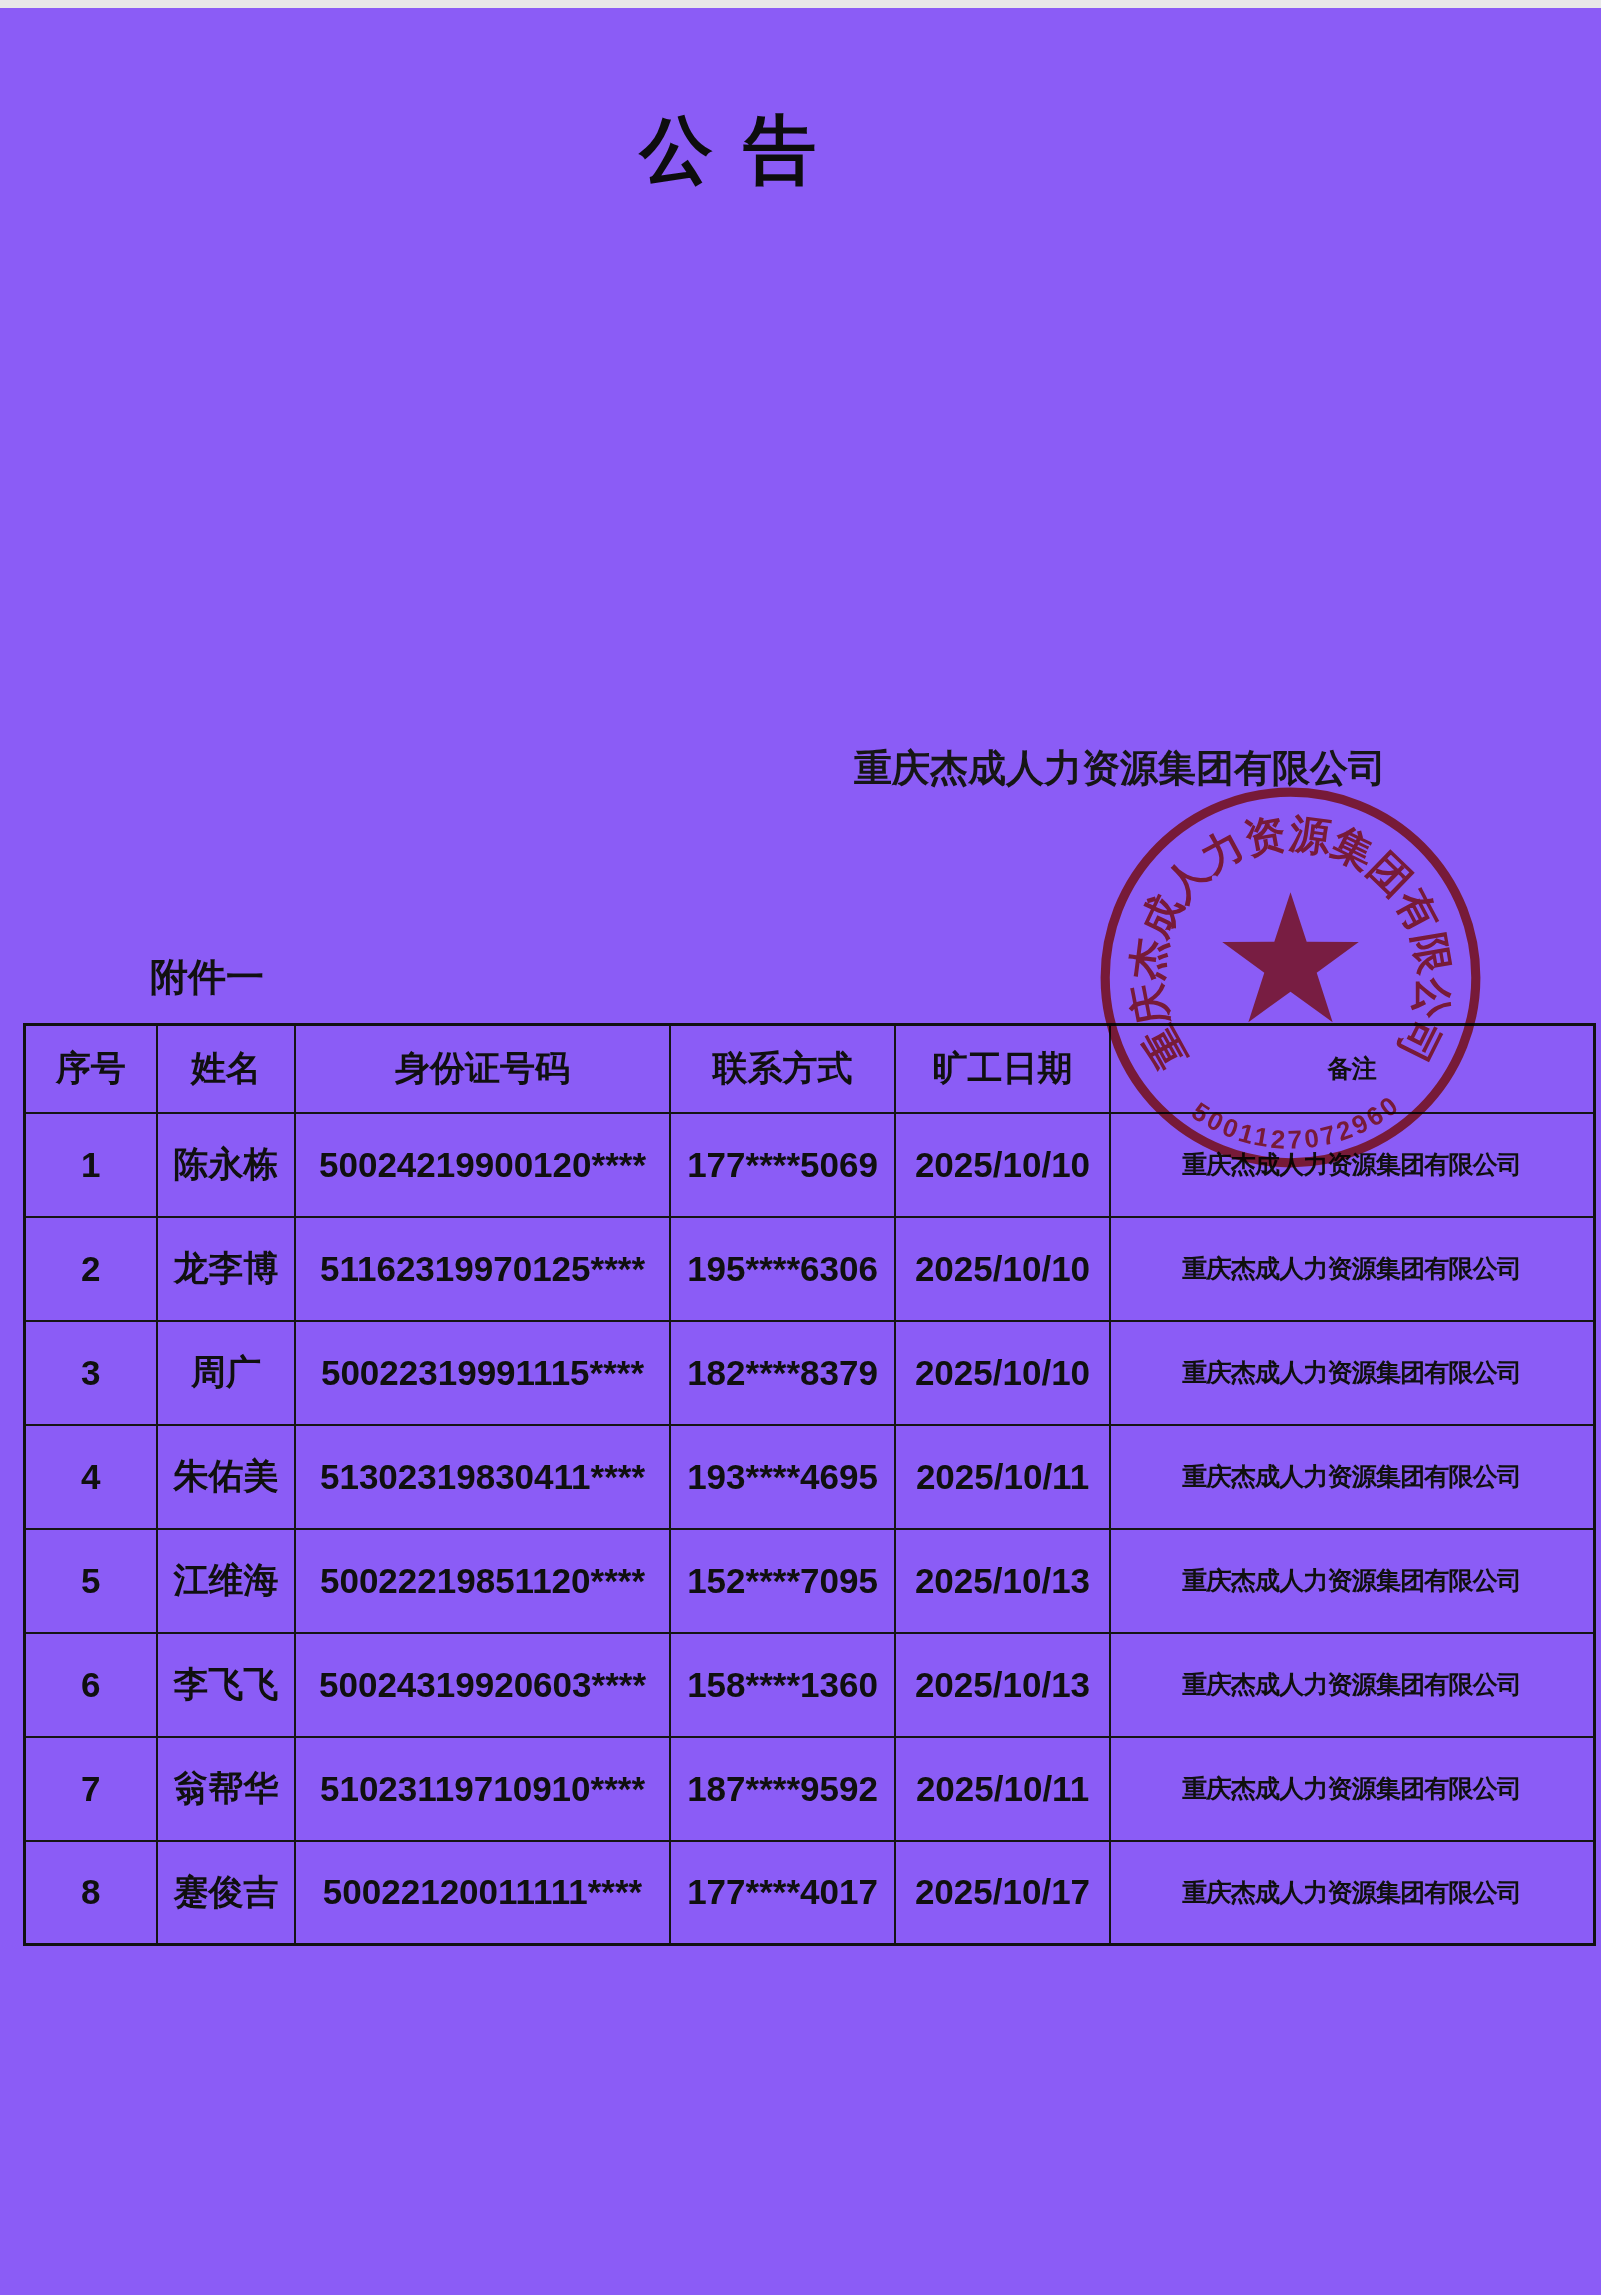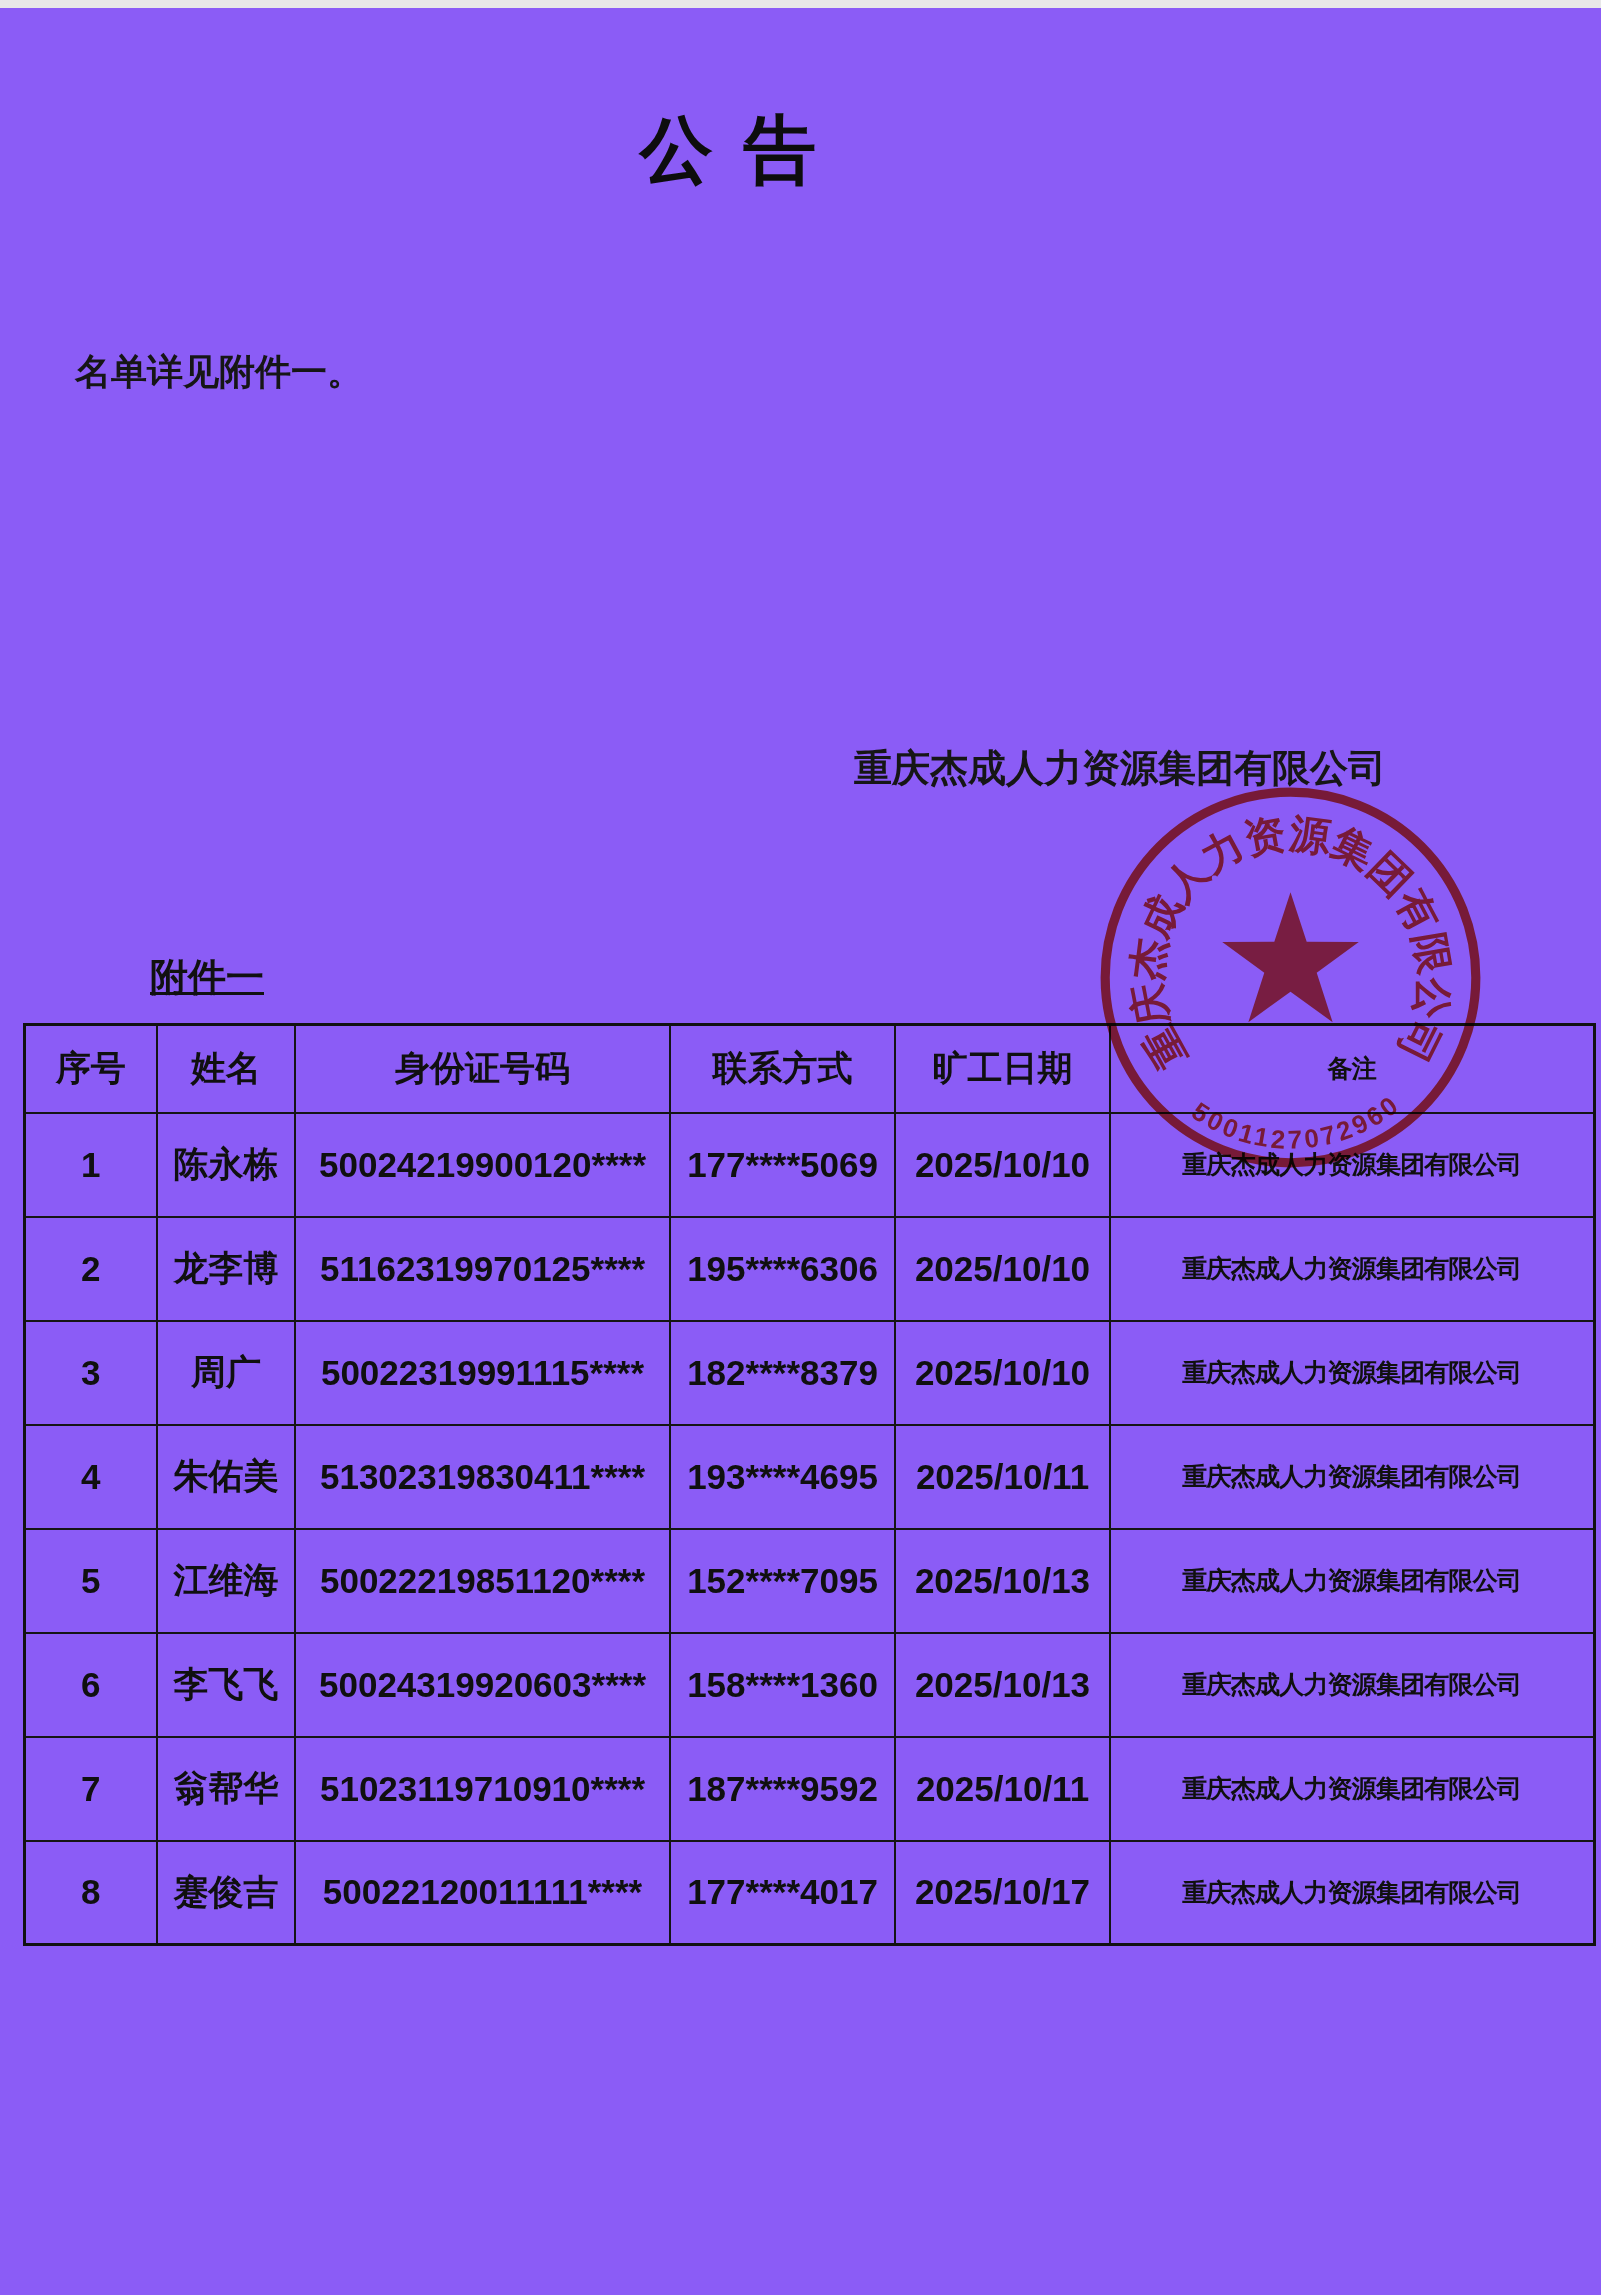--- a/index.html
+++ b/index.html
@@ -29,21 +29,21 @@
   .sig-company{
     position:absolute;top:735px;left:75px;width:1311px;
     text-align:right;font-size:38px;color:#161616;
   }
   .sig-date{
     position:absolute;top:853px;left:75px;width:1303px;
     text-align:right;font-size:38px;color:#161616;
   }
   .attachment{
     position:absolute;top:944px;left:150px;
-    font-size:38px;color:#111;text-decoration:underline;
+    font-size:38px;color:#111;
   }
   table.roster{
     position:absolute;top:1015px;left:22.5px;
     width:1570px;
     border-collapse:collapse;table-layout:fixed;
     font-size:35px;color:#101010;
   }
   table.roster td,table.roster th{
     border:2.5px solid #151515;
     text-align:center;vertical-align:middle;
@@ -63,21 +63,20 @@
   .seal text{font-family:"Liberation Sans",sans-serif;font-weight:bold;}
 </style>
 </head>
 <body>
 
 <div class="page">
 
   <div class="title">公 告</div>
 
   <div class="body-text">
-    <span class="body-line">名单详见附件一。</span>
   </div>
 
   <div class="sig-company">重庆杰成人力资源集团有限公司</div>
 
   <div class="attachment">附件一</div>
 
   <table class="roster">
     <colgroup>
       <col style="width:133px">
         <col style="width:138px">

